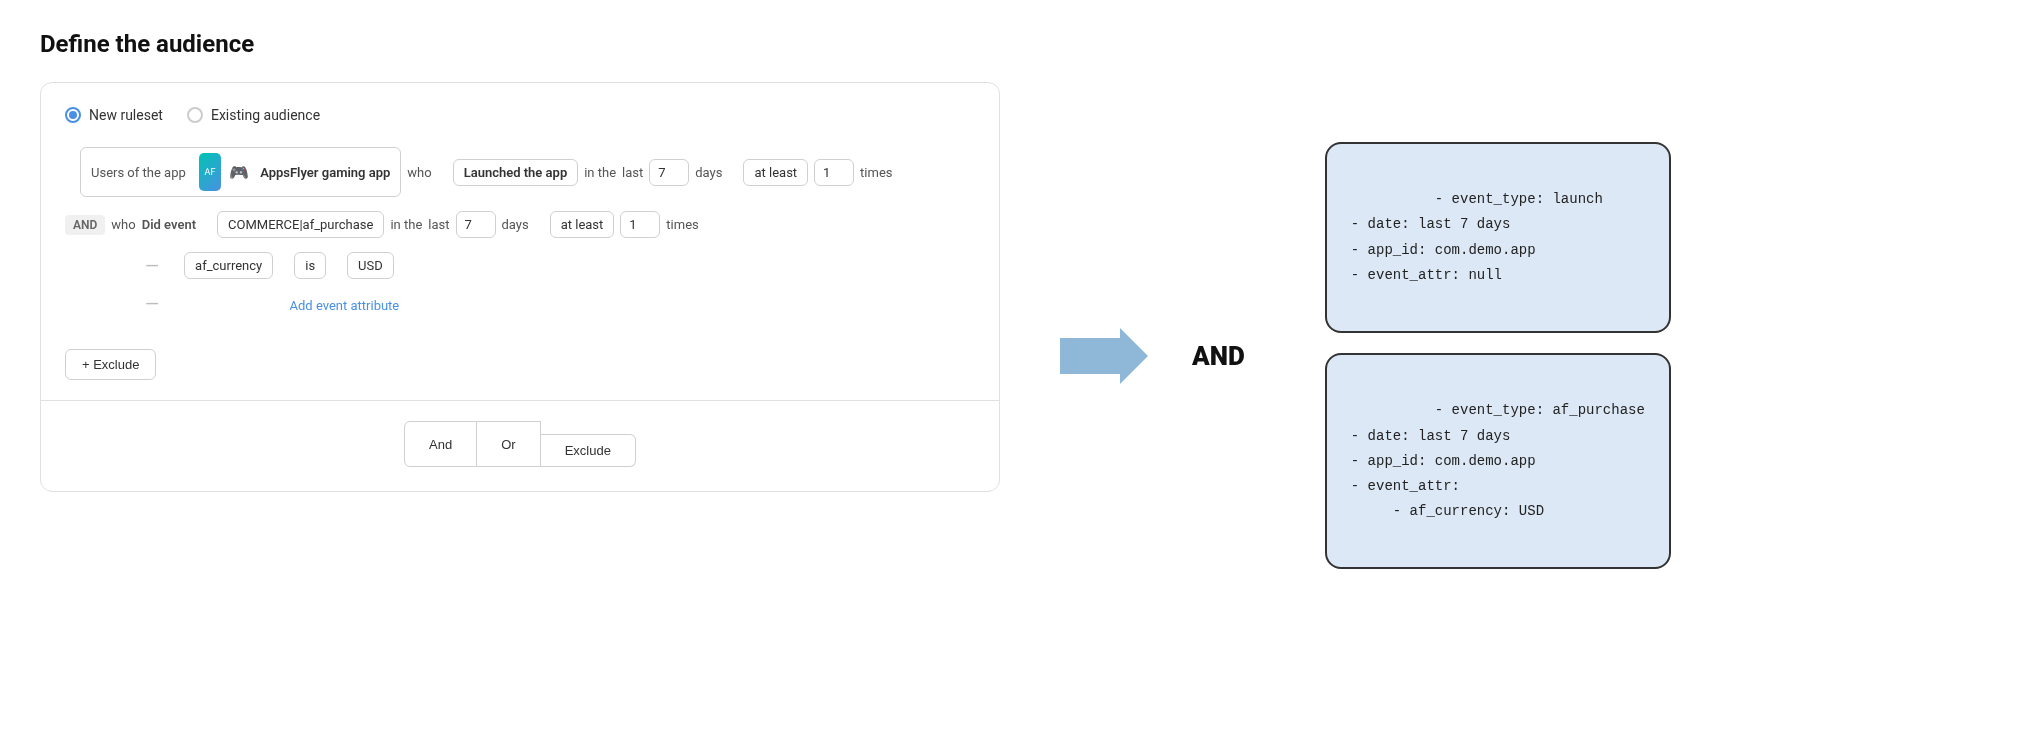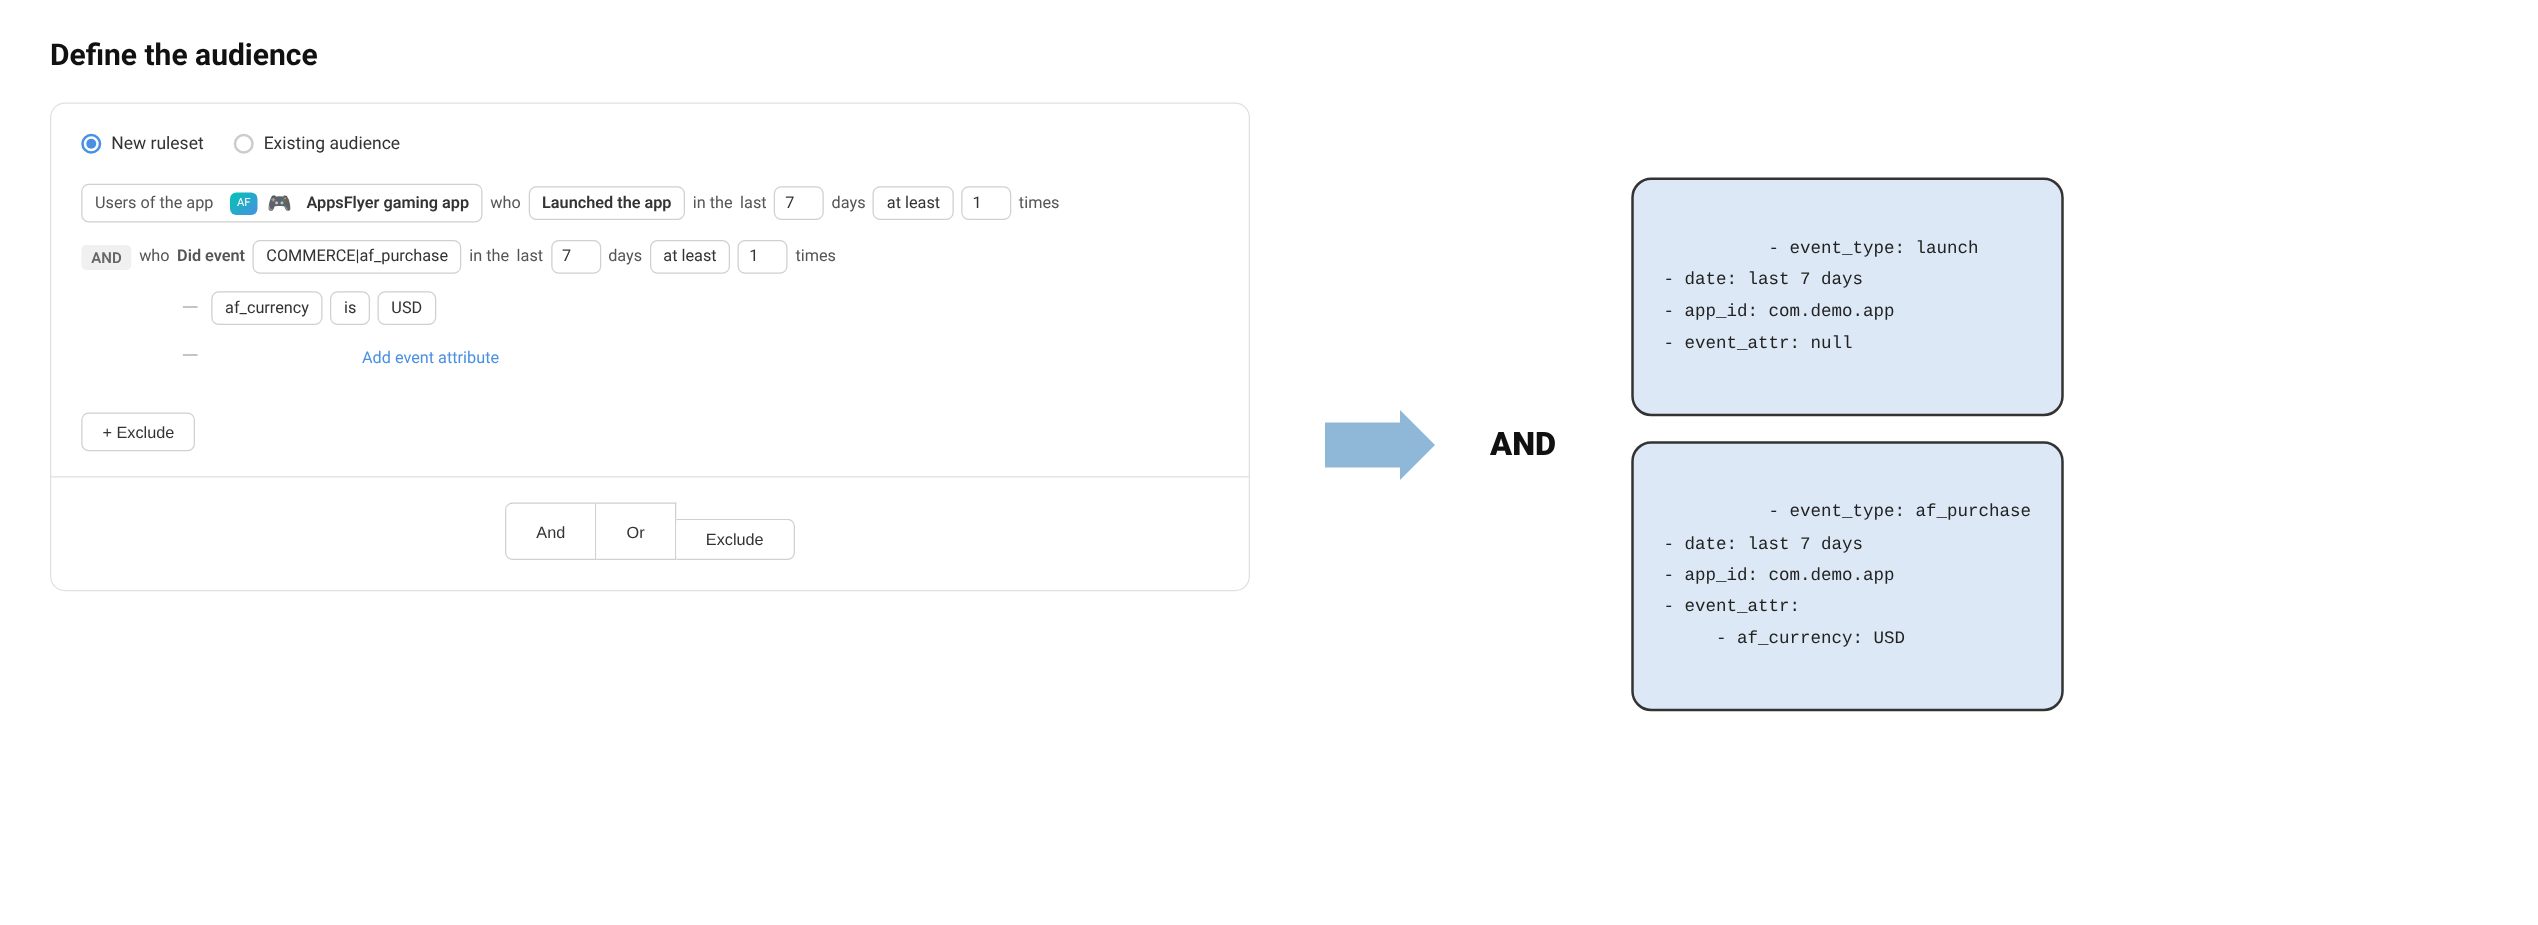--- a/index.html
+++ b/index.html
@@ -92,20 +92,21 @@
       display: inline-flex;
       align-items: center;
       gap: 4px;
       padding: 5px 10px;
       border: 1px solid #d0d0d0;
       border-radius: 6px;
       background: #fff;
       font-size: 13px;
       color: #333;
       white-space: nowrap;
+      margin-left: 15px;
     }
 
     .token-text {
       font-size: 13px;
       color: #555;
     }
 
     .token-bold {
       font-weight: 600;
     }
@@ -213,21 +214,21 @@
     
     .big-arrow {
       display: flex;
       align-items: center;
     }
 
     .info-boxes {
       display: flex;
       flex-direction: column;
       gap: 20px;
-      margin-left: 16px;
+      margin-left: 36px;
       justify-content: flex-end;
     }
 
     .info-box {
       background: #dce8f5;
       border: 2px solid #333;
       border-radius: 16px;
       padding: 18px 24px;
       font-family: 'Courier New', Courier, monospace;
       font-size: 14px;
@@ -257,21 +258,21 @@
       margin: 0 20px;
     }
 
     .users-text {
       font-size: 13px;
       color: #555;
     }
 
     .appsflyer-logo {
       width: 22px;
-      height: 18px;
+      height: 38px;
       background: linear-gradient(135deg, #00c4b4, #4a90e2);
       border-radius: 5px;
       display: inline-flex;
       align-items: center;
       justify-content: center;
       font-size: 9px;
       color: white;
       font-weight: normal;
       margin: 0 2px;
     }

